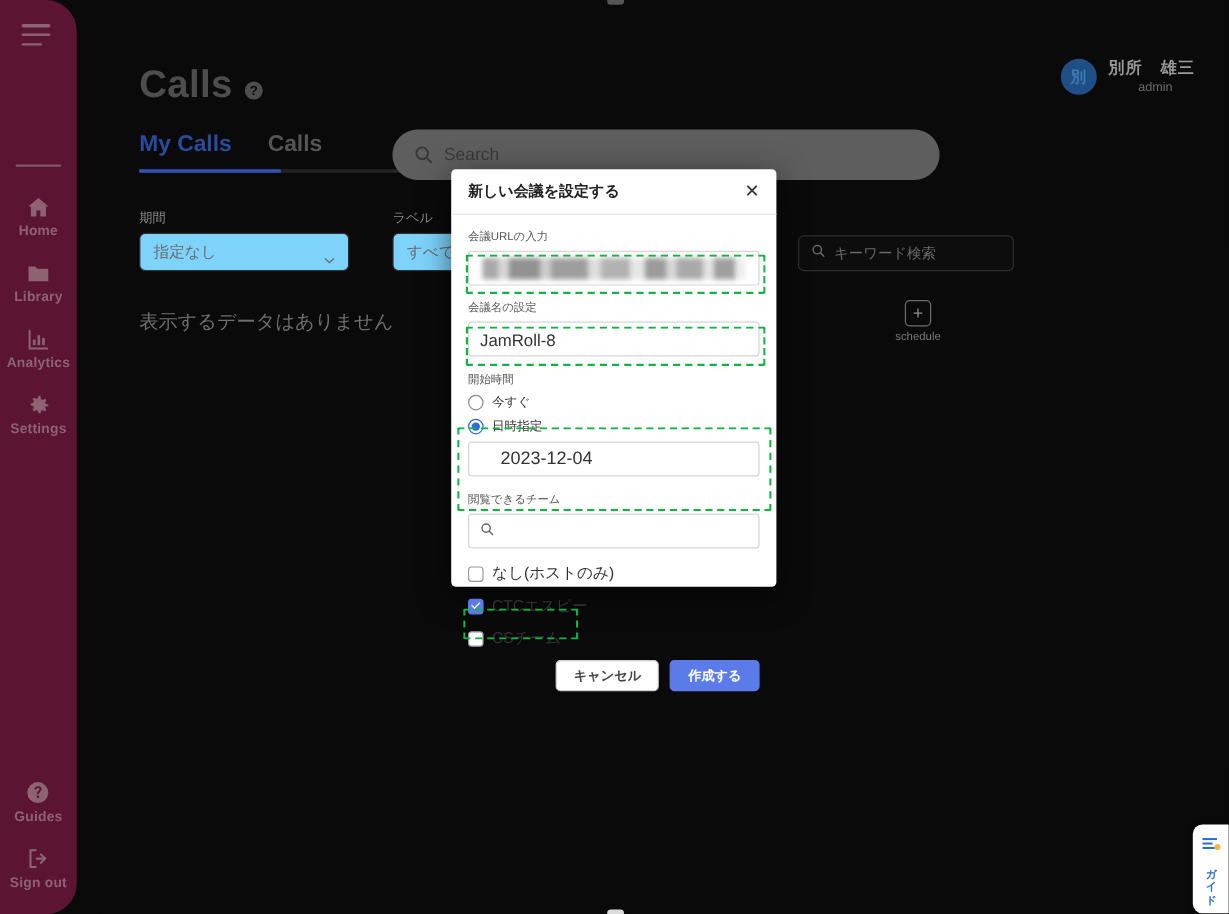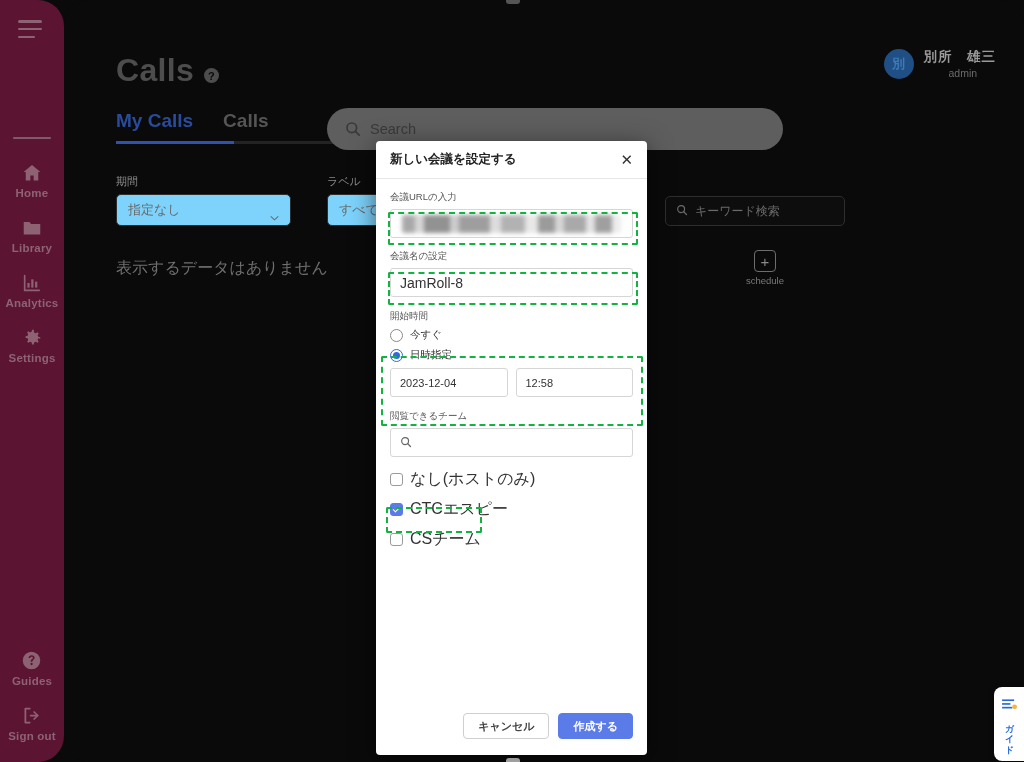--- a/index.html
+++ b/index.html
@@ -150,21 +150,21 @@
     background: #1f4f84; color: #3f7ab5;
     display: flex; align-items: center; justify-content: center;
     font-size: 13px; font-weight: bold;
   }
   .user-name { font-size: 13.5px; color: #9a9a9a; font-weight: bold; letter-spacing: 1px; }
   .user-role { font-size: 10.5px; color: #6b6b6b; margin-top: 1px; padding-left: 25px; }
 
   
   .modal {
     position: absolute; left: 376px; top: 141px;
-    width: 271px; height: 614px;
+    width: 271px; height: 348px;
     background: #fff; border-radius: 4px;
     box-shadow: 0 6px 26px rgba(0,0,0,.55);
     z-index: 10;
     display: flex; flex-direction: column;
   }
   .modal-head {
     height: 38px; flex: none;
     display: flex; align-items: center; justify-content: space-between;
     padding: 0 14px; border-bottom: 1px solid #e6e6e6;
   }
@@ -204,41 +204,41 @@
     border: 1.6px solid #8a8a8a; background: #fff; flex: none;
     display: flex; align-items: center; justify-content: center;
   }
   .radio.checked { border-color: #2f6ae0; }
   .radio.checked::after { content:""; width: 7px; height: 7px; border-radius: 50%; background: #2f6ae0; }
   .radio-label { font-size: 10.5px; color: #333; }
 
   .dt-row { display: flex; gap: 8px; margin-top: 6px; }
   .dt-input {
     flex: 1; height: 29px; border: 1px solid #d6d6d6; border-radius: 3px;
-    display: flex; align-items: center; padding: 0 9px; font-size: 11px; color: #333;
+    display: flex; align-items: center; padding: 0 26px; font-size: 15px; color: #333;
   }
 
   .team-search {
     width: 100%; height: 29px; border: 1px solid #d6d6d6; border-radius: 3px;
     display: flex; align-items: center; padding: 0 9px; gap: 6px;
   }
 
   .chk-row { display: flex; align-items: center; gap: 7px; margin-bottom: 9px; }
   .chk {
     width: 13px; height: 13px; border-radius: 3px;
     border: 1.6px solid #9a9a9a; background: #fff; flex: none;
     display: flex; align-items: center; justify-content: center;
   }
   .chk.checked { background: #5b7ce8; border-color: #5b7ce8; }
   .chk.checked::after {
     content:""; width: 6px; height: 3px;
     border-left: 1.8px solid #fff; border-bottom: 1.8px solid #fff;
     transform: rotate(-45deg) translate(1px,-1px);
   }
-  .chk-label { font-size: 16px; color: #333; }
+  .chk-label { font-size: 13px; color: #333; }
 
   .modal-foot {
     display: flex; justify-content: flex-end; gap: 9px;
     padding: 0 14px 16px 14px;
   }
   .btn {
     height: 26px; border-radius: 4px; font-size: 11px; font-weight: bold;
     display: flex; align-items: center; justify-content: center; cursor: pointer;
     padding: 0 14px;
   }
@@ -446,21 +446,20 @@
         <span class="radio"></span>
         <span class="radio-label">今すぐ</span>
       </div>
       <div class="radio-row" style="margin-bottom:0;">
         <span class="radio checked"></span>
         <span class="radio-label">日時指定</span>
       </div>
 
       <div class="dt-row" style="margin-bottom:13px;">
         <div class="dt-input">2023-12-04</div>
-        <div class="dt-input">12:58</div>
       </div>
 
       <div class="fld-label">閲覧できるチーム</div>
       <div class="team-search" style="margin-bottom:12px;">
         <span>
           <svg viewBox="0 0 16 16" width="12" height="12" fill="none" stroke="#666" stroke-width="1.6">
             <circle cx="6.8" cy="6.8" r="4.6"></circle>
               <path d="M10.3 10.3L14 14" stroke-linecap="round"></path>
           </svg>
         </span>

